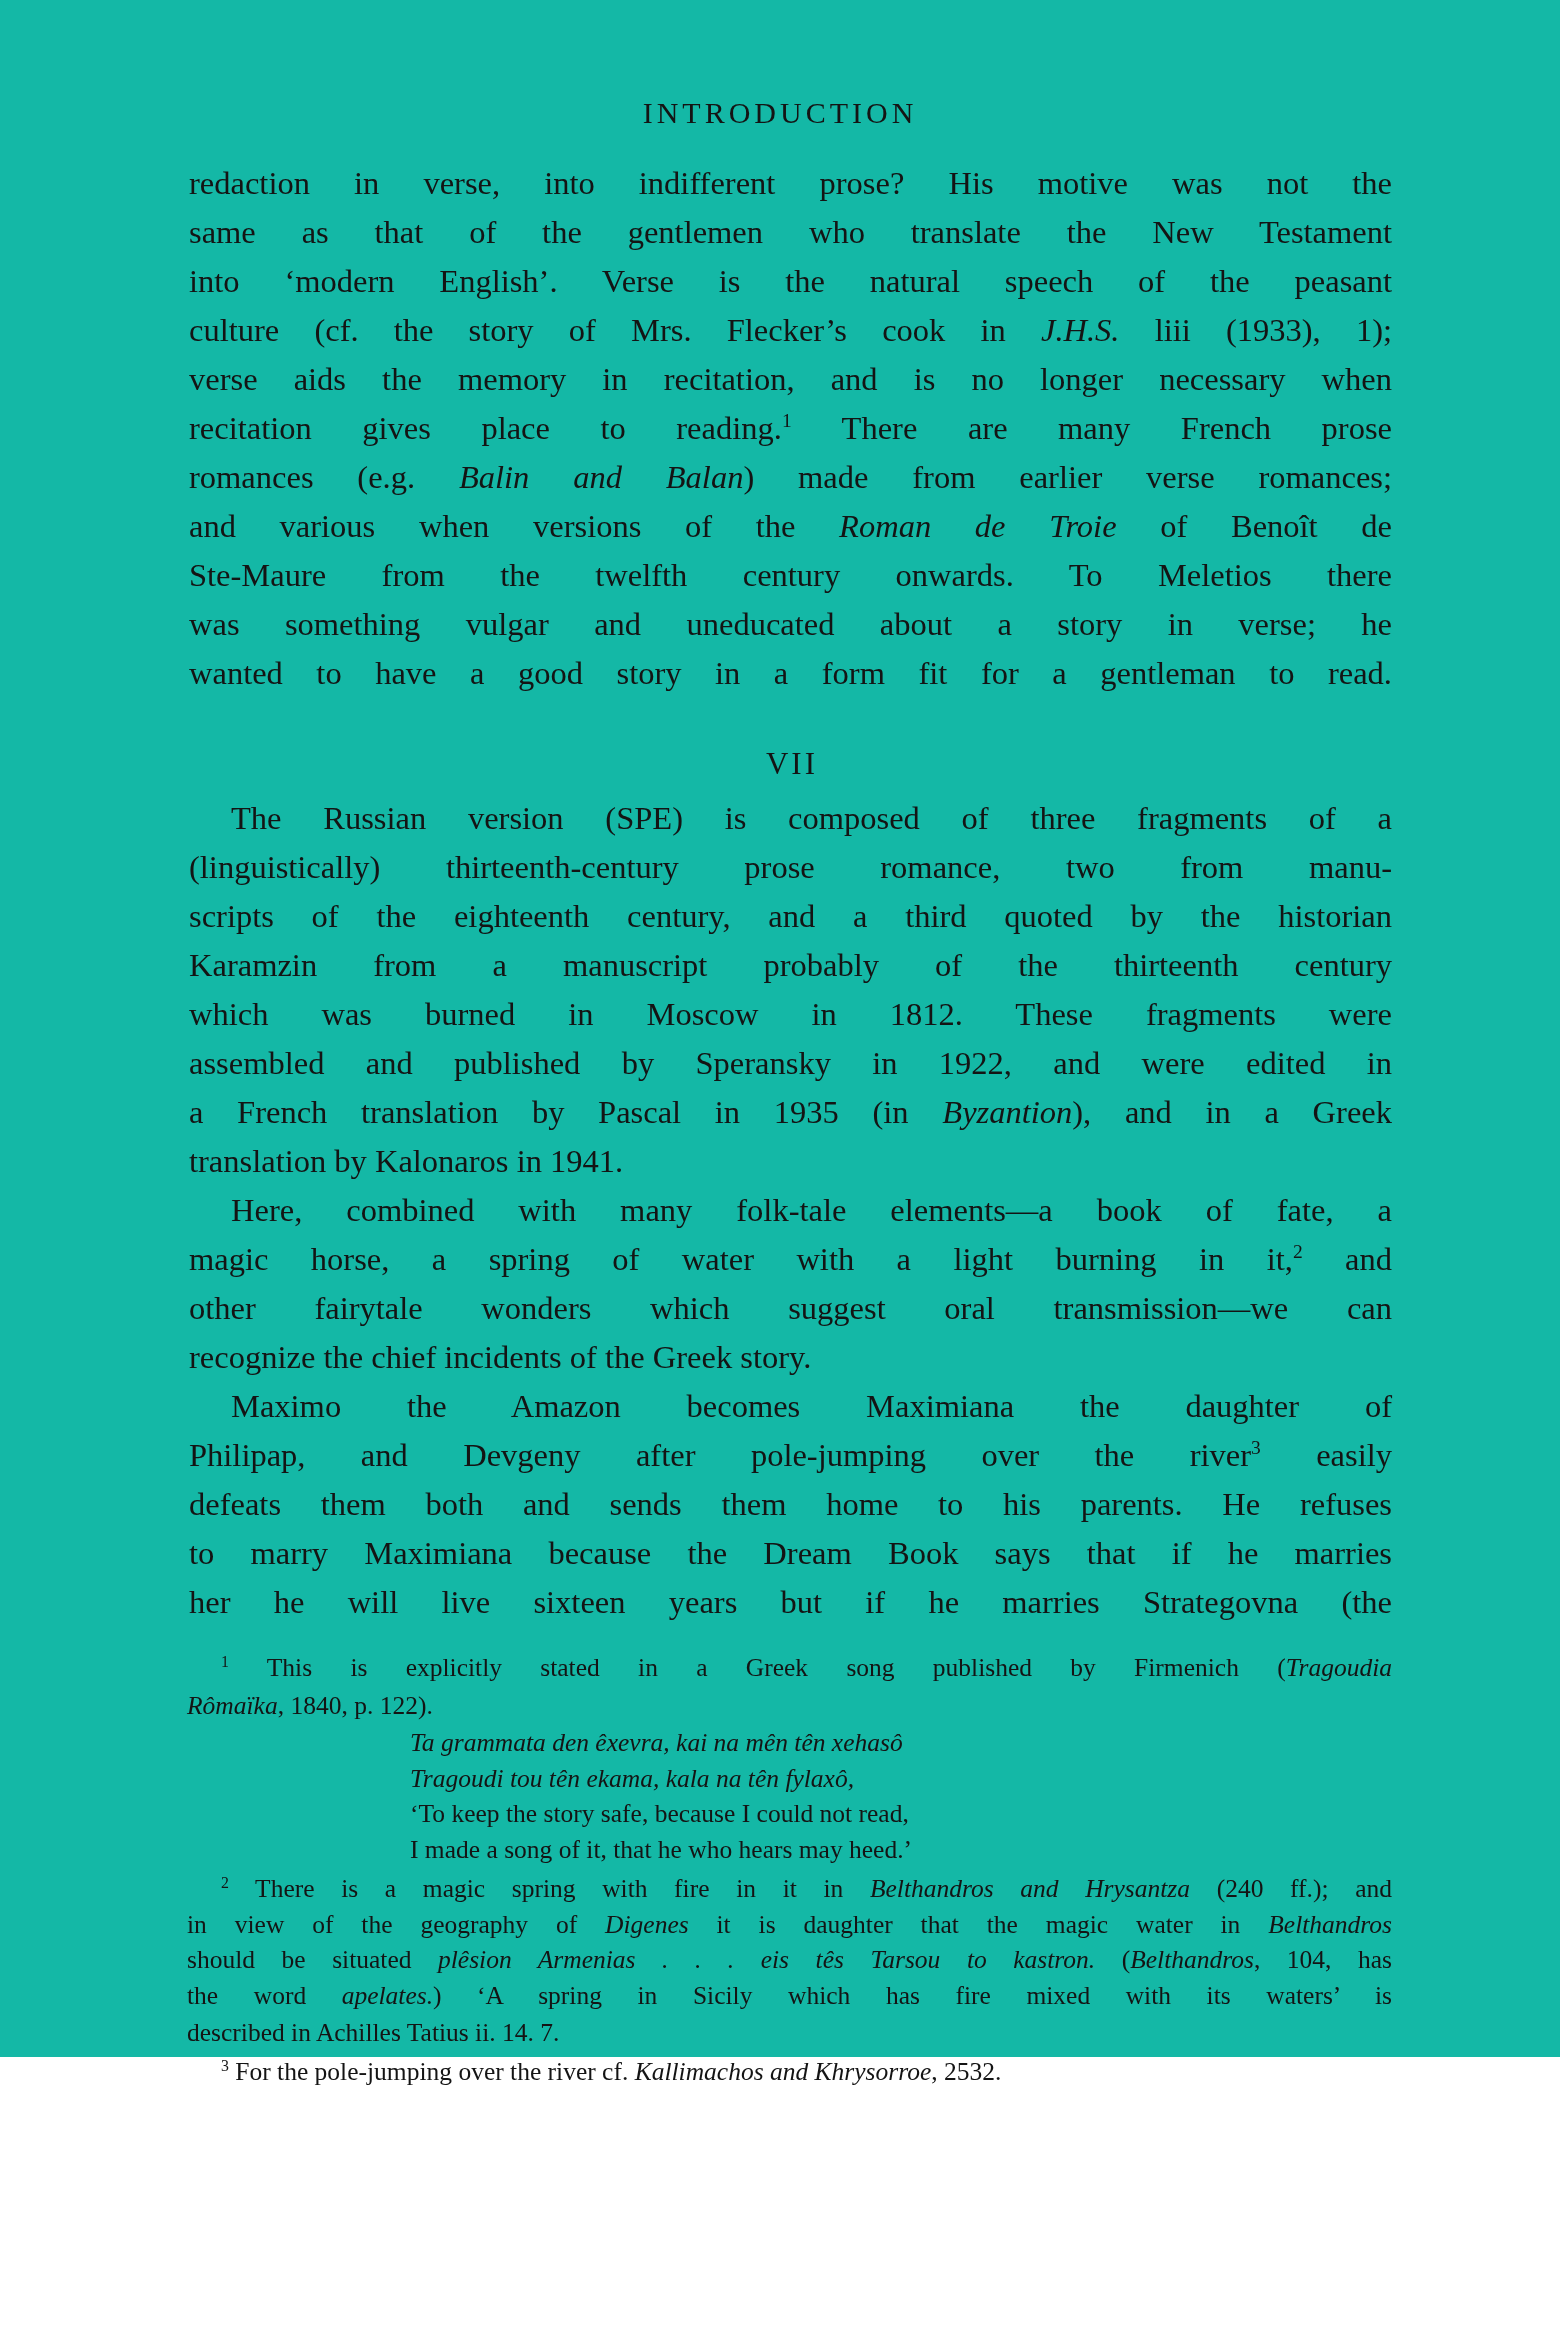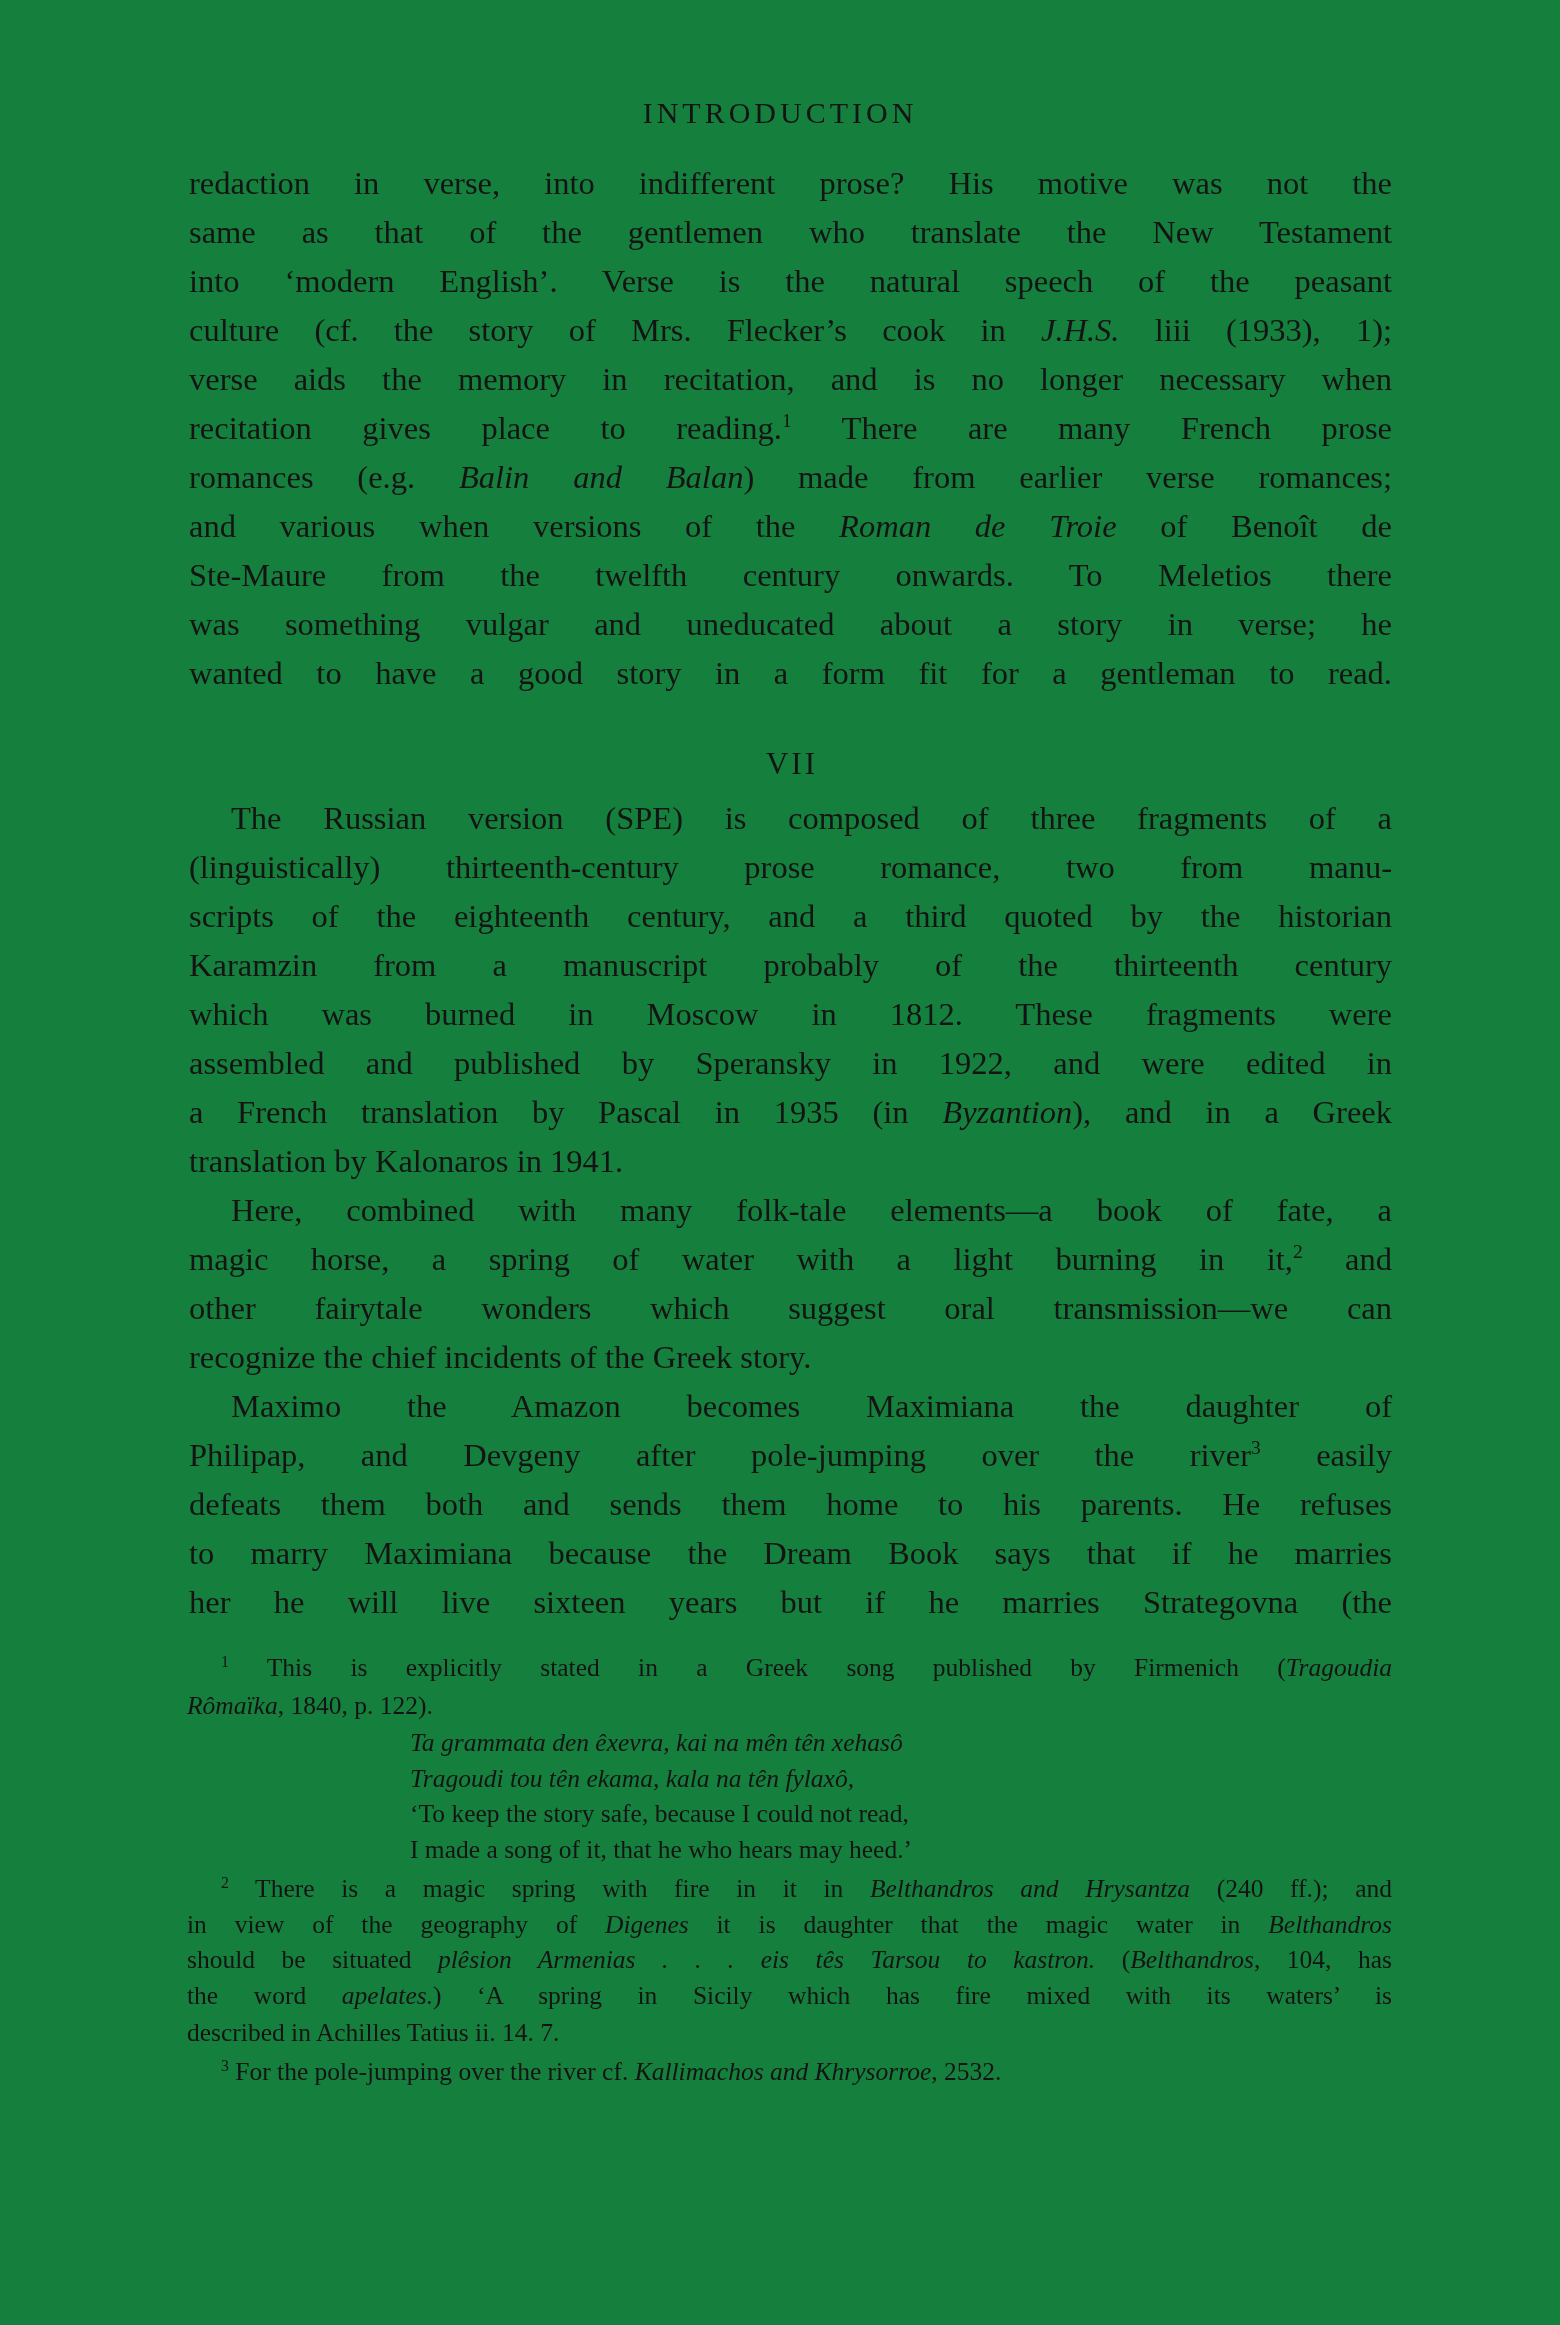--- a/index.html
+++ b/index.html
@@ -1,18 +1,18 @@
 <!DOCTYPE html>
 <html><head>
 <meta charset="utf-8">
 <style>
   html, body { margin: 0; padding: 0; background: #ffffff; }
   body { width: 1560px; height: 2325px; position: relative; overflow: hidden;
          font-family: "Liberation Serif", "DejaVu Serif", serif; color: #141414; }
-  .page { position: absolute; left: 0; top: 0; width: 1560px; height: 2325px; background: #15803d; }
+  .page { position: absolute; left: 0; top: 0; width: 1560px; height: 2057px; background: #14b8a6; }
   .running-head { position: absolute; left: 0; width: 1560px; top: 96px; text-align: center;
                   font-size: 30px; letter-spacing: 4px; line-height: 34px; }
   .line { position: absolute; left: 189px; width: 1203px; white-space: nowrap;
           font-size: 32.5px; line-height: 40px; height: 40px; }
   .line.just { text-align: justify; text-align-last: justify; }
   .line.indent { left: 231px; width: 1161px; }
   .section-num { position: absolute; left: 0; width: 1560px; text-align: center;
                  font-size: 31px; letter-spacing: 3px; line-height: 40px; padding-left: 12px; }
   .fn { position: absolute; left: 187px; width: 1205px; white-space: nowrap;
         font-size: 25.5px; line-height: 32px; height: 32px; }

